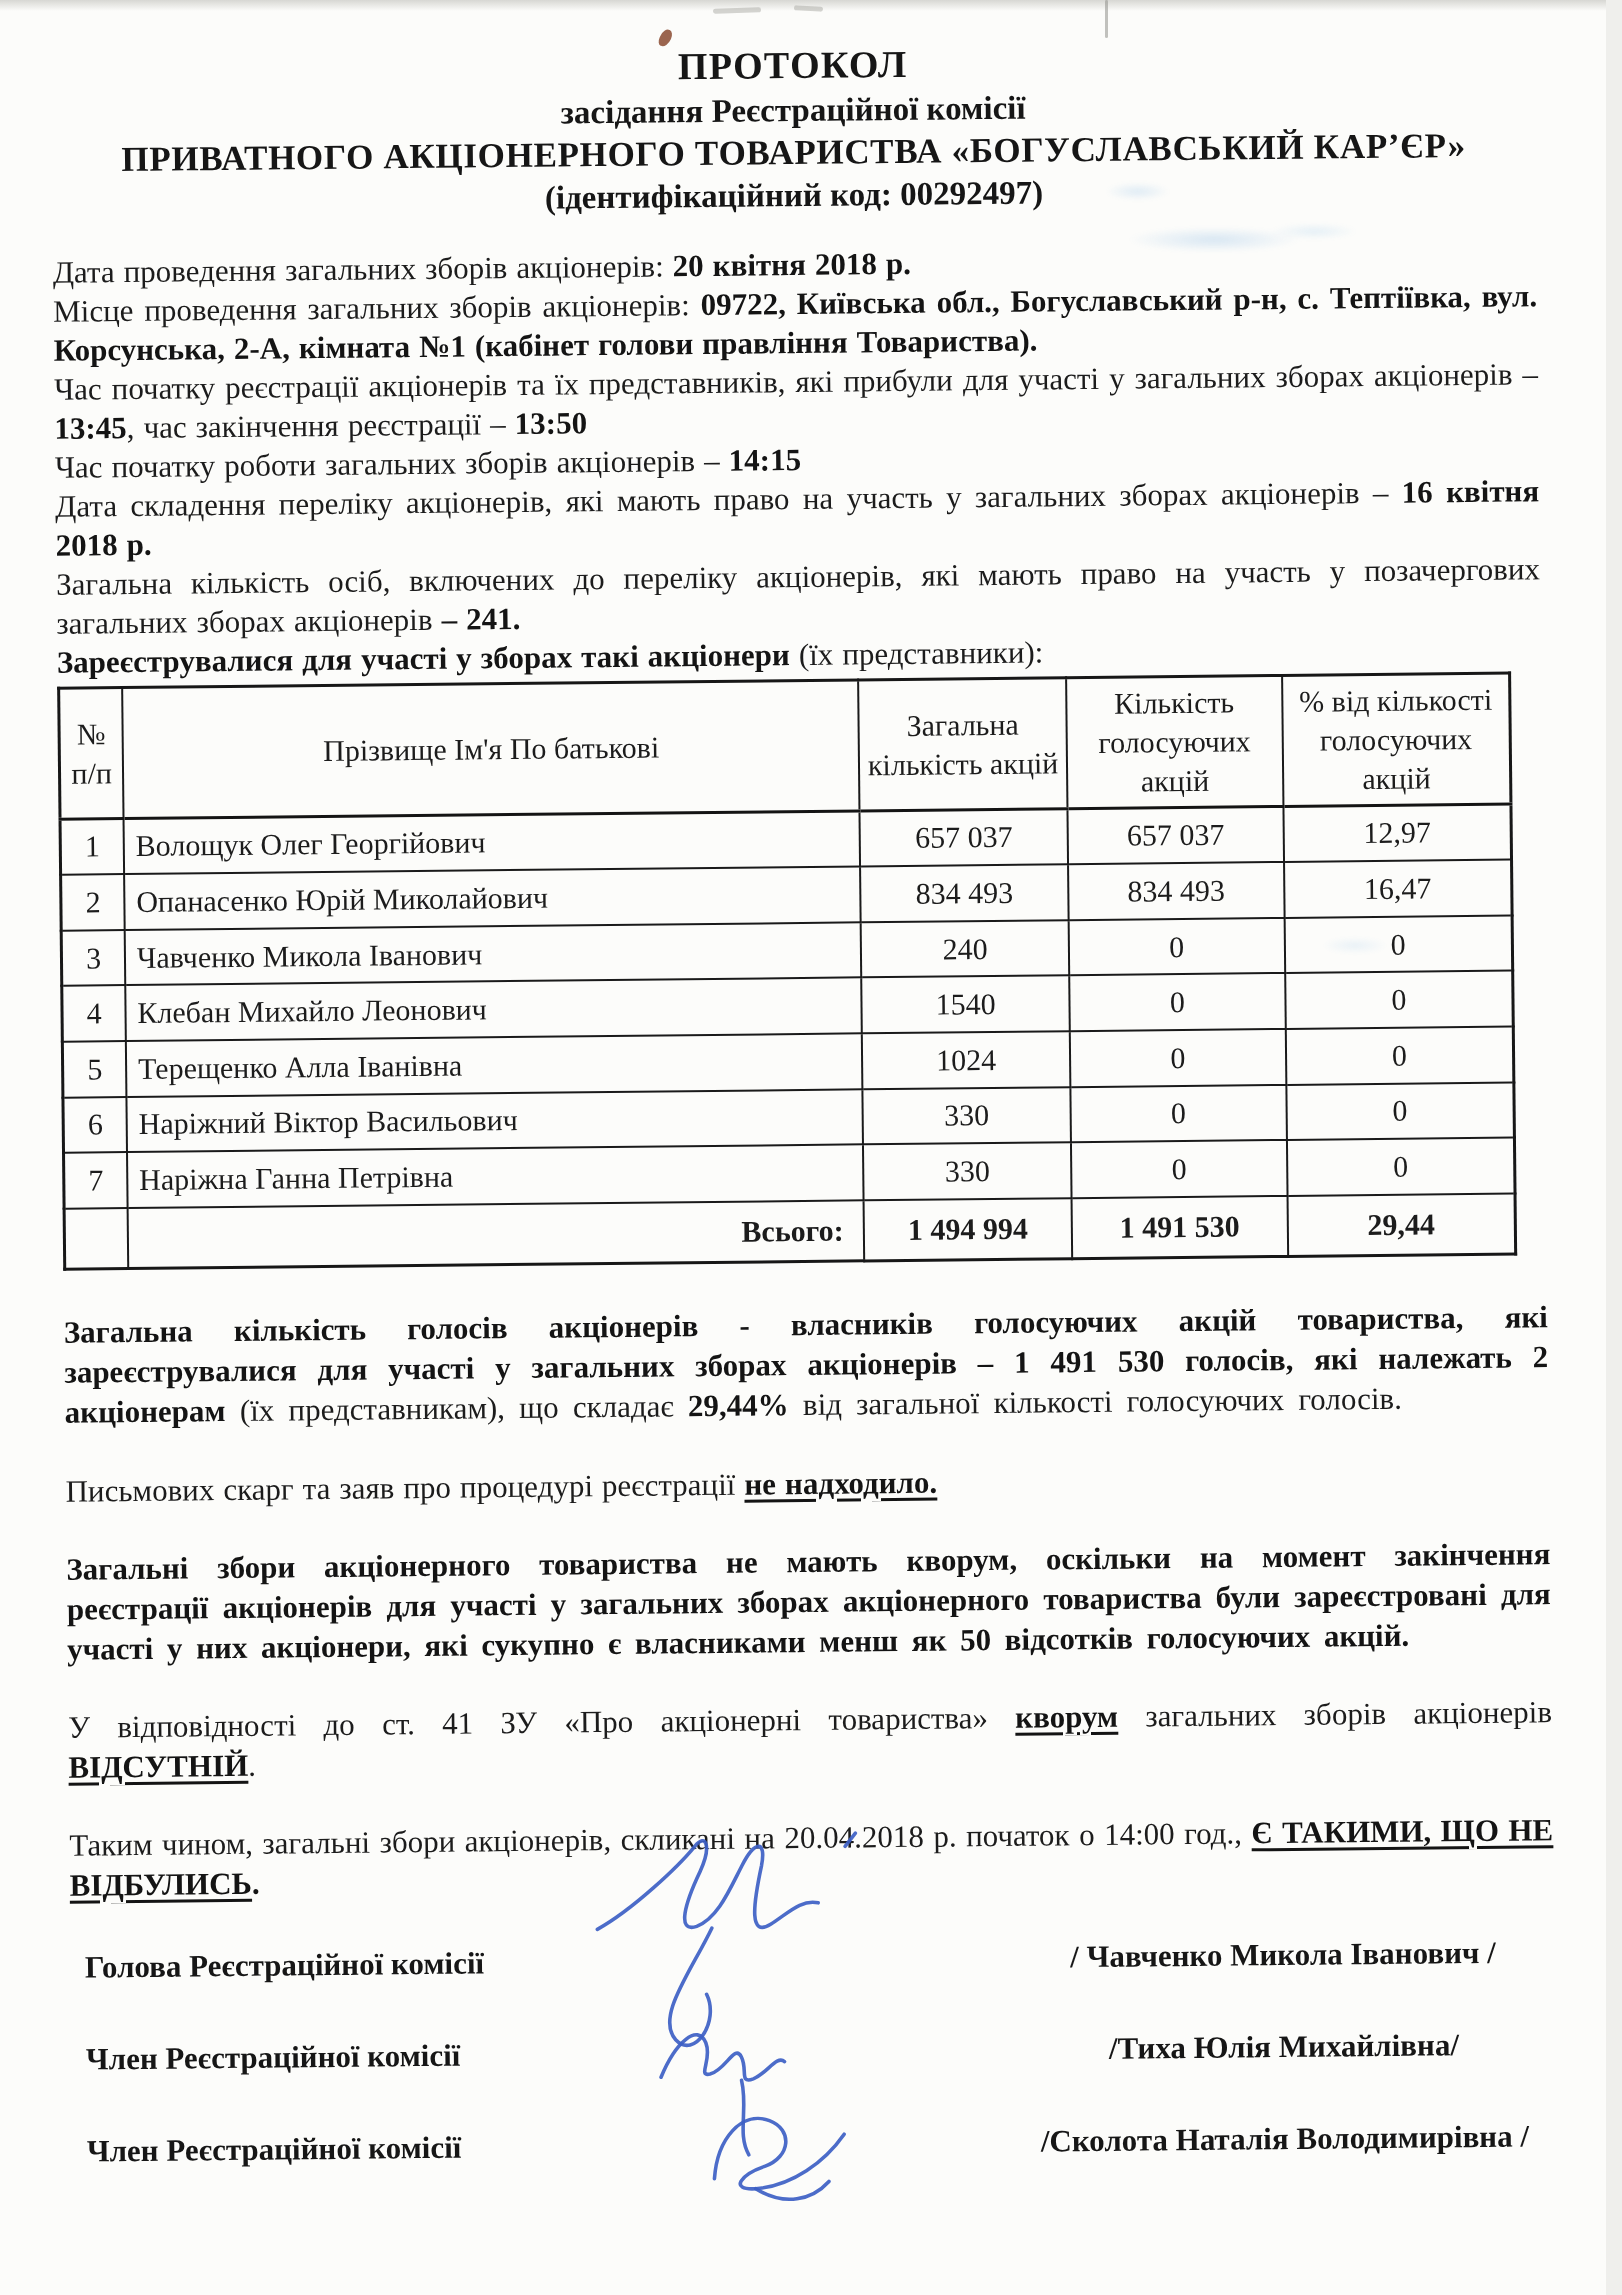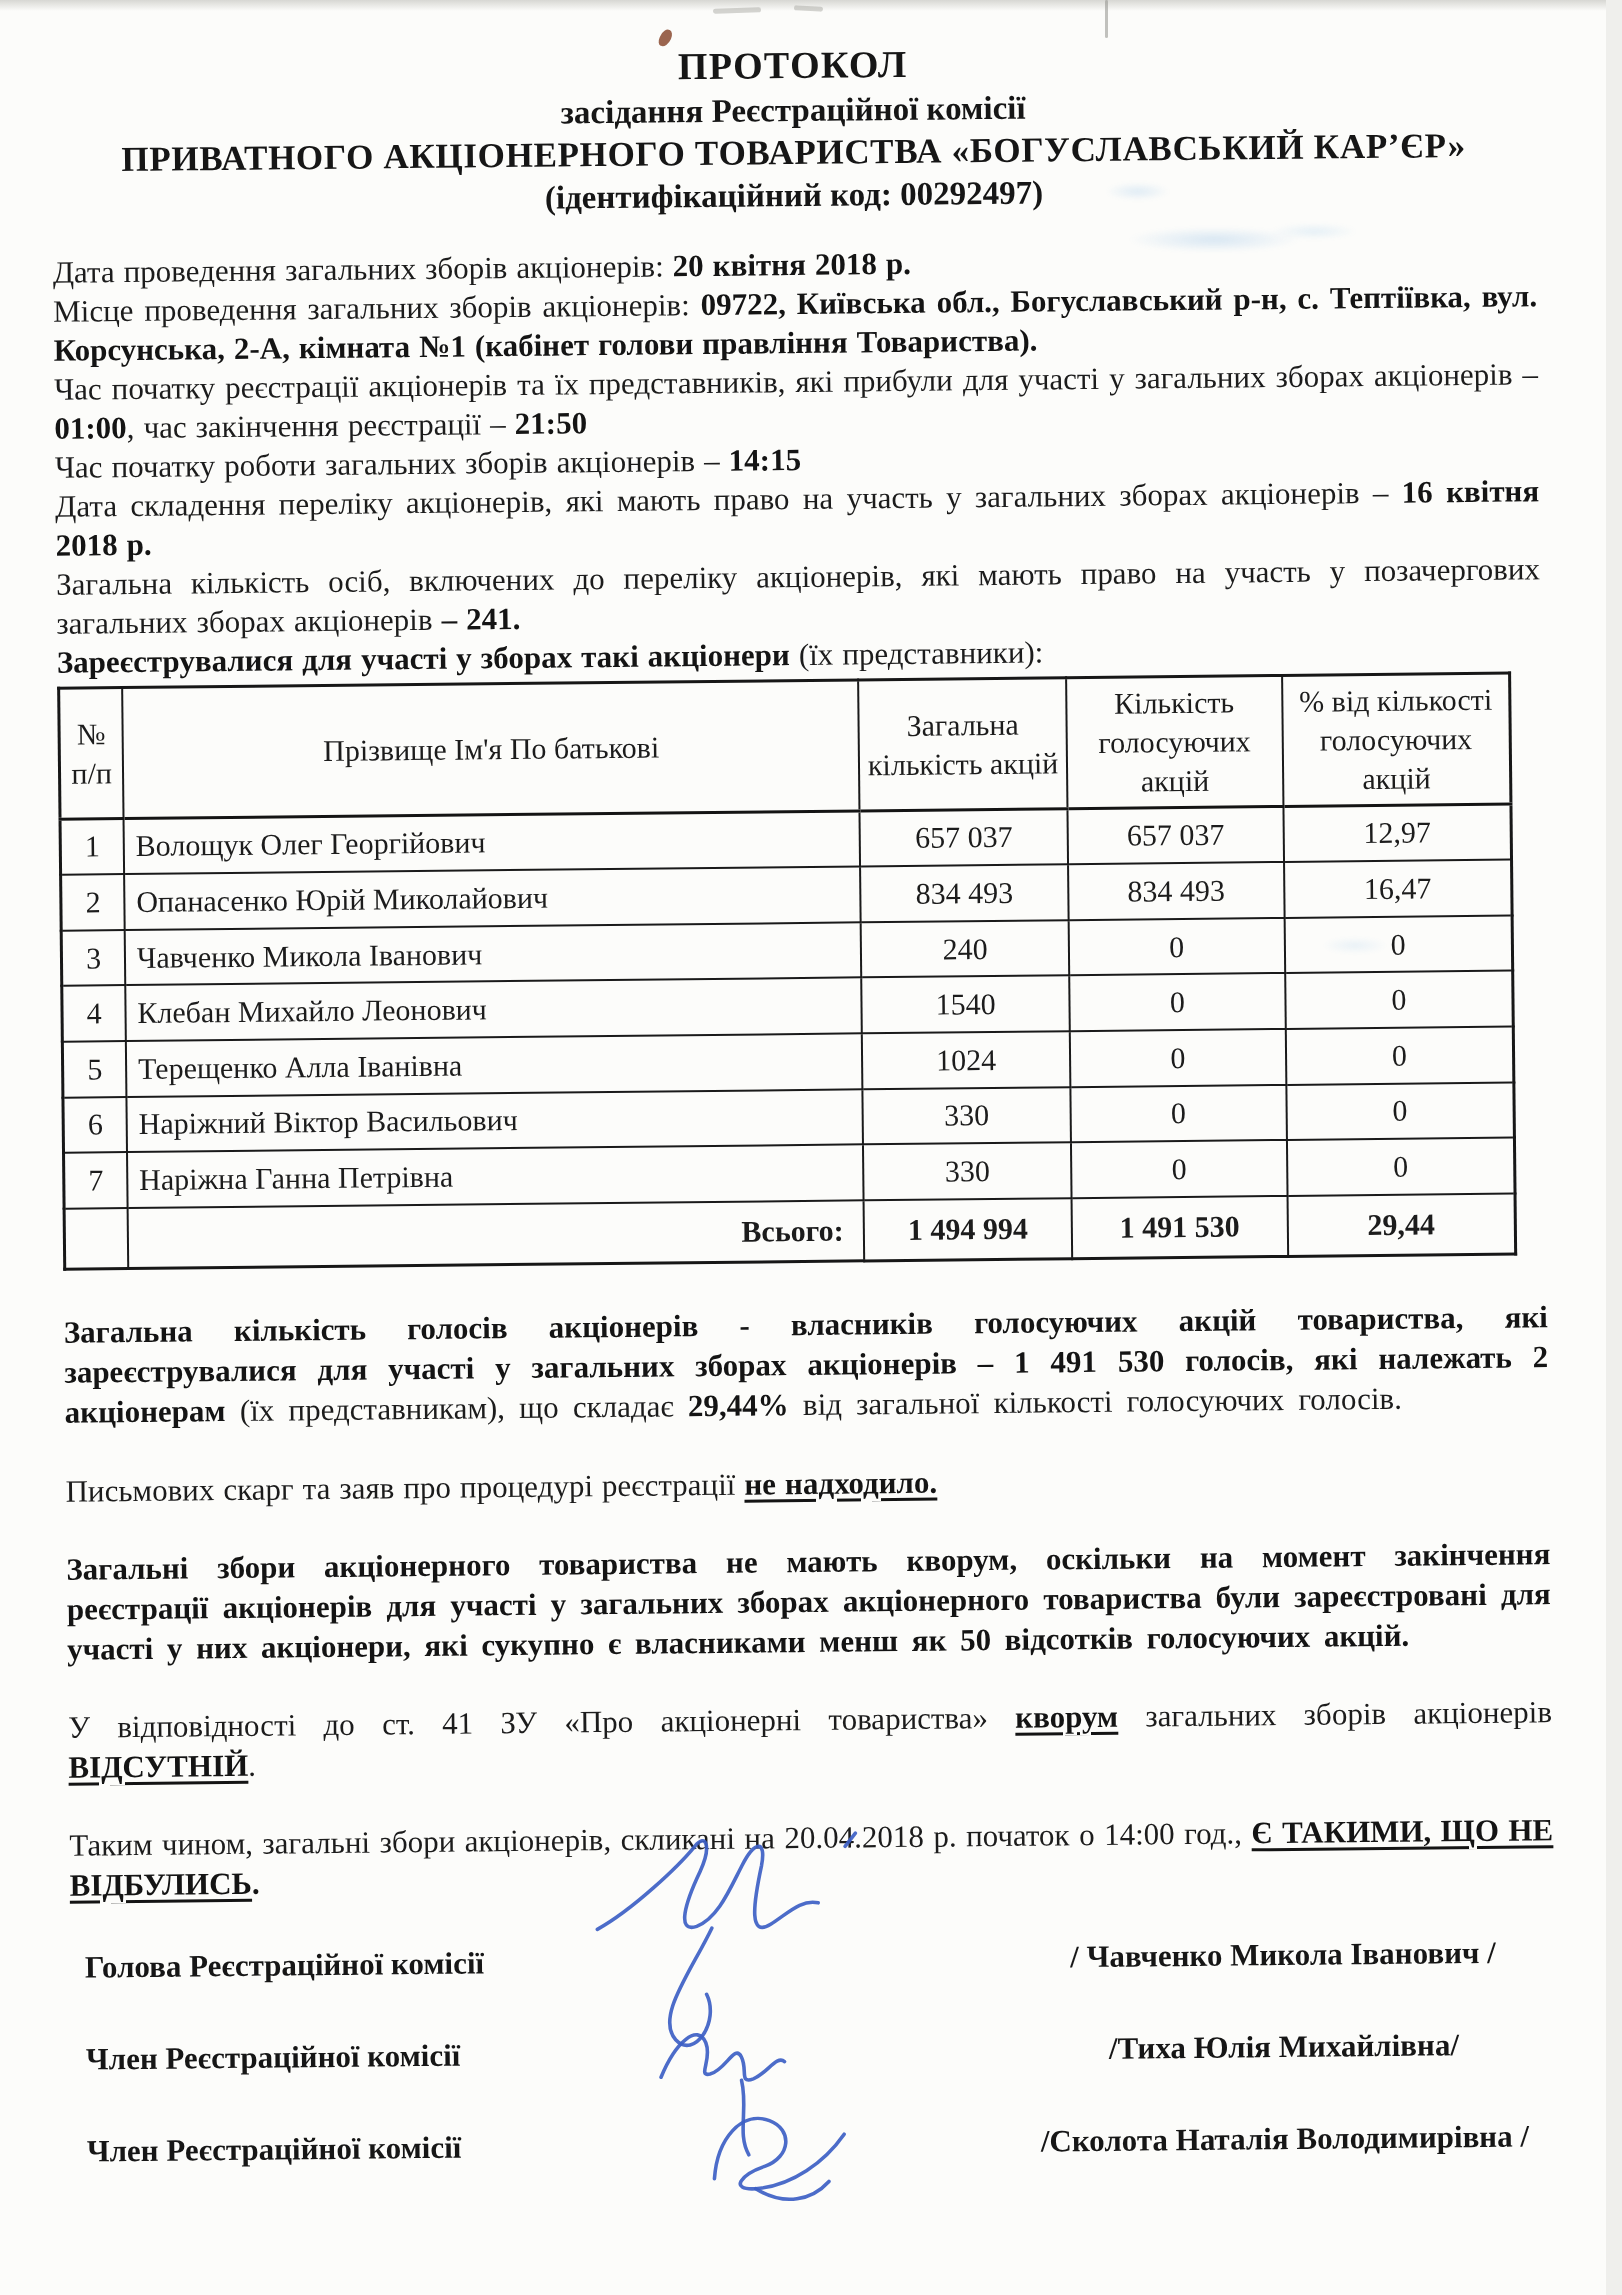--- a/index.html
+++ b/index.html
@@ -93,21 +93,21 @@
       <div class="title-block">
         <div class="t1">ПРОТОКОЛ</div>
         <div class="t2">засідання Реєстраційної комісії</div>
         <div class="t3">ПРИВАТНОГО АКЦІОНЕРНОГО ТОВАРИСТВА «БОГУСЛАВСЬКИЙ КАР’ЄР»</div>
         <div class="t4">(ідентифікаційний код: 00292497)</div>
       </div>
 
       <div class="intro">
         <p><span>Дата проведення загальних зборів акціонерів: </span><span class="b">20 квітня 2018 р.</span></p>
         <p><span>Місце проведення загальних зборів акціонерів: </span><span class="b">09722, Київська обл., Богуславський р-н, с. Тептіївка, вул. Корсунська, 2-А, кімната №1 (кабінет голови правління Товариства).</span></p>
-        <p><span>Час початку реєстрації акціонерів та їх представників, які прибули для участі у загальних зборах акціонерів – </span><span class="b">01:00</span><span>, час закінчення реєстрації – </span><span class="b">21:50</span></p>
+        <p><span>Час початку реєстрації акціонерів та їх представників, які прибули для участі у загальних зборах акціонерів – </span><span class="b">13:45</span><span>, час закінчення реєстрації – </span><span class="b">13:50</span></p>
         <p><span>Час початку роботи загальних зборів акціонерів – </span><span class="b">14:15</span></p>
         <p><span>Дата складення переліку акціонерів, які мають право на участь у загальних зборах акціонерів – </span><span class="b">16 квітня 2018 р.</span></p>
         <p><span>Загальна кількість осіб, включених до переліку акціонерів, які мають право на участь у позачергових загальних зборах акціонерів </span><span class="b">– 241.</span></p>
         <p><span class="b">Зареєструвалися для участі у зборах такі акціонери </span><span>(їх представники):</span></p>
       </div>
 
       <table>
         <colgroup>
           <col style="width:64px">
             <col style="width:738px">

